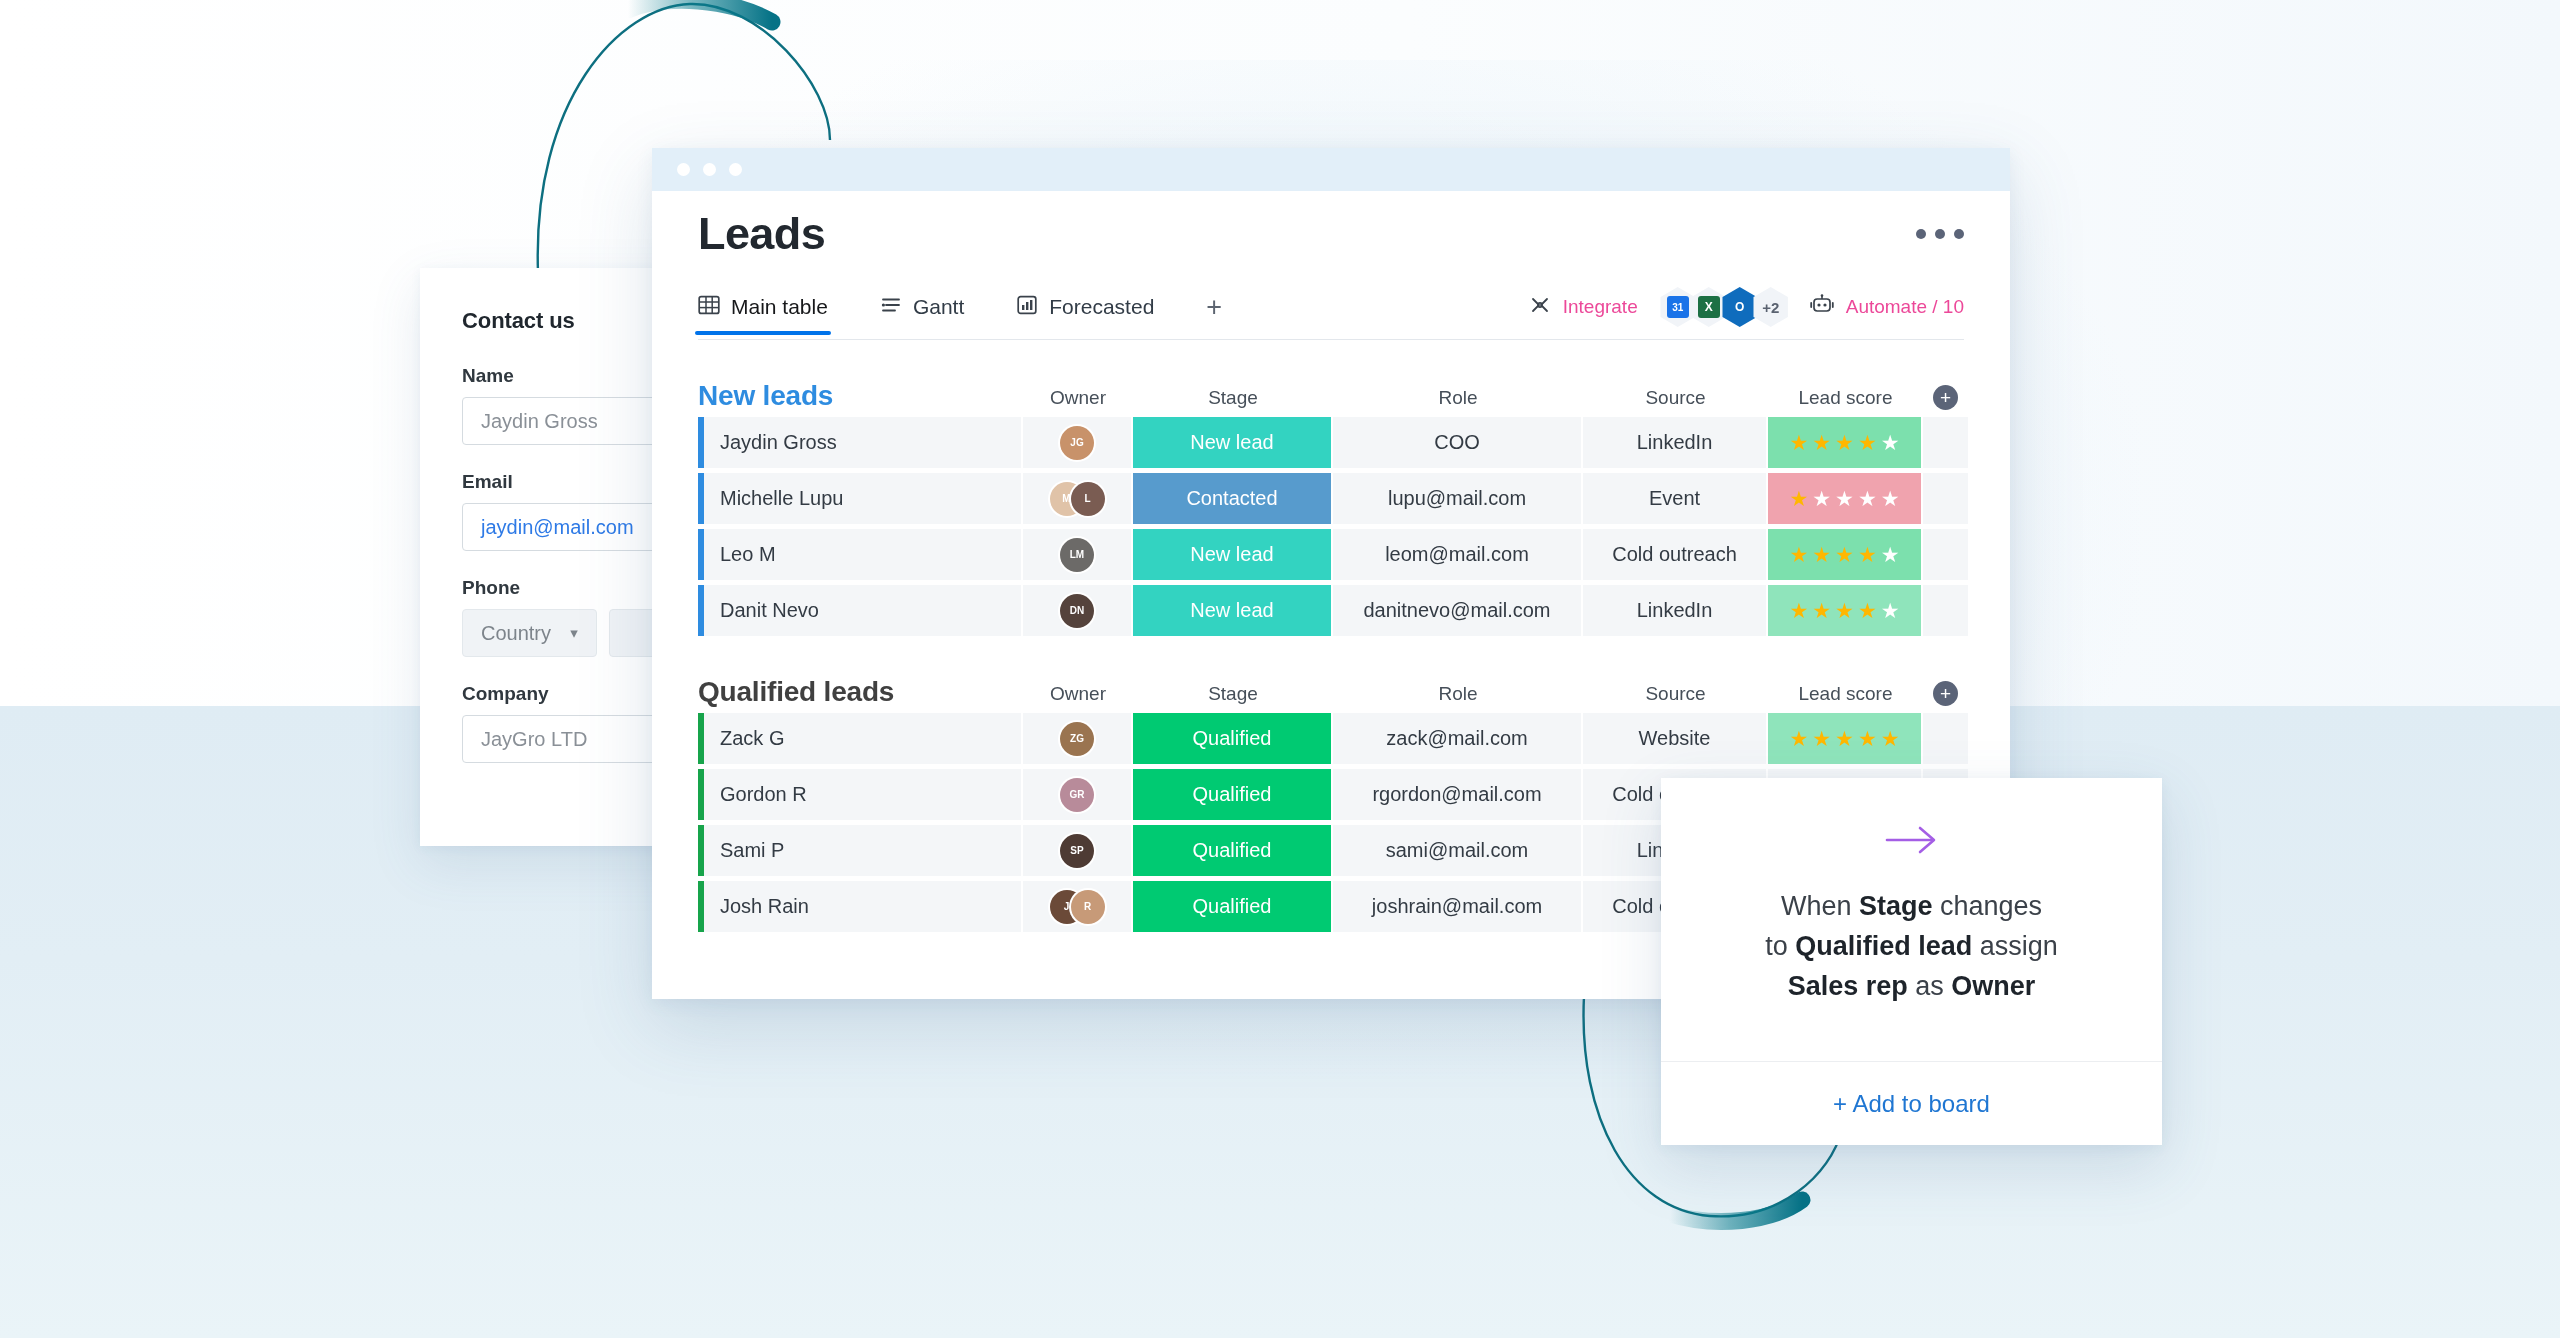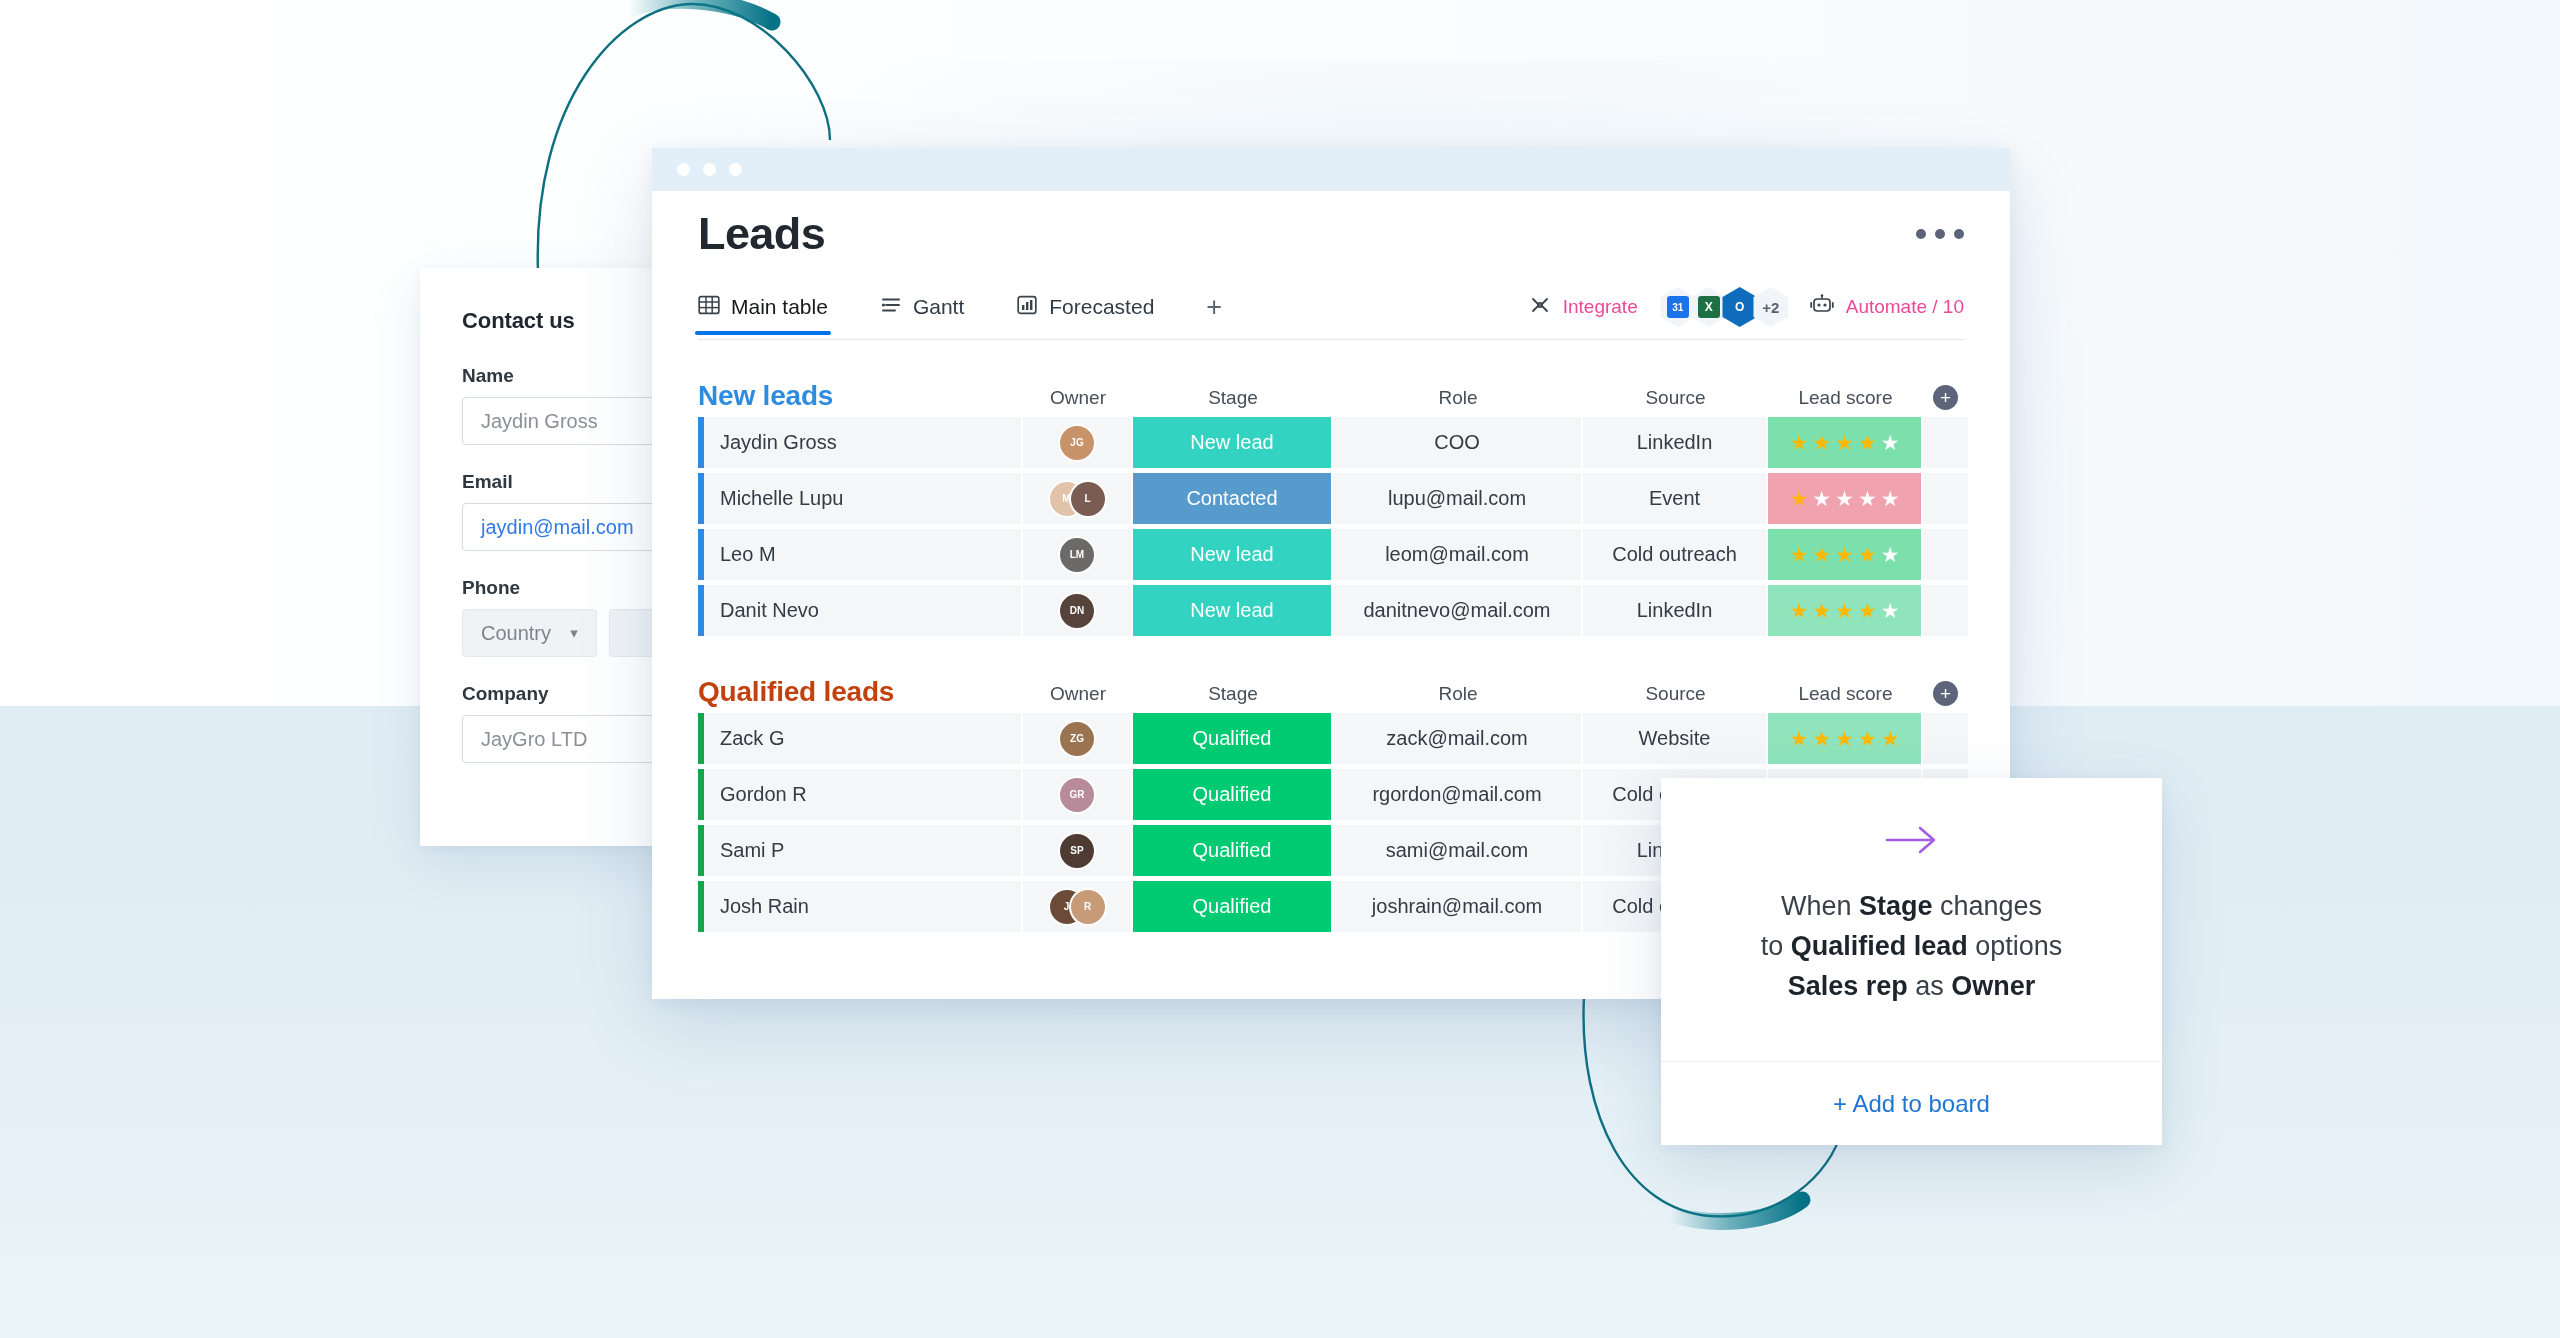--- a/index.html
+++ b/index.html
@@ -113,21 +113,21 @@
   .hexagon:first-child { margin-left:0; }
   .hexicon { width:22px; height:22px; border-radius:3px; display:flex; align-items:center;
     justify-content:center; font-size:12px; font-weight:700; color:#fff; }
   .plus2 { font-size:15px; color:#5a6270; font-weight:600; }
 
   
   .group { padding:0 46px 0 46px; margin-top:32px; }
   .group-head { display:flex; align-items:flex-end; height:40px; }
   .group-title { font-size:28px; font-weight:700; letter-spacing:-.2px; }
   .group-title.blue { color:#2e8ce0; }
-  .group-title.green { color:#c2410c; }
+  .group-title.green { color:#404040; }
   .col-label {
     font-size:19px; color:#464f59; text-align:center; padding-bottom:3px;
   }
   .add-col {
     width:25px; height:25px; border-radius:50%; background:#5b6478; color:#fff;
     display:flex; align-items:center; justify-content:center; font-size:19px;
     line-height:1; font-weight:400; margin-bottom:2px;
   }
   .grid-head, .grid-row { display:grid; grid-template-columns: 325px 110px 200px 250px 185px 155px 45px; }
   .grid-row { margin-top:5px; height:51px; align-items:stretch; }
@@ -547,20 +547,20 @@
     <svg width="58" height="34" viewBox="0 0 58 34">
       <line x1="4" y1="17" x2="50" y2="17" stroke="#a45ee5" stroke-width="2.6" stroke-linecap="round"></line>
       <polyline points="37,5 51,17 37,29" fill="none" stroke="#a45ee5" stroke-width="2.6" stroke-linecap="round" stroke-linejoin="round"></polyline>
     </svg>
   </div>
   <div id="auto-text">
     <div>
       <span>When </span><b>Stage</b><span> changes</span>
     </div>
     <div>
-      <span>to </span><b>Qualified lead</b><span> options</span>
+      <span>to </span><b>Qualified lead</b><span> assign</span>
     </div>
     <div>
       <b>Sales rep</b><span> as </span><b>Owner</b>
     </div>
   </div>
   <div id="auto-foot">+ Add to board</div>
 </div>
 
 </body></html>

